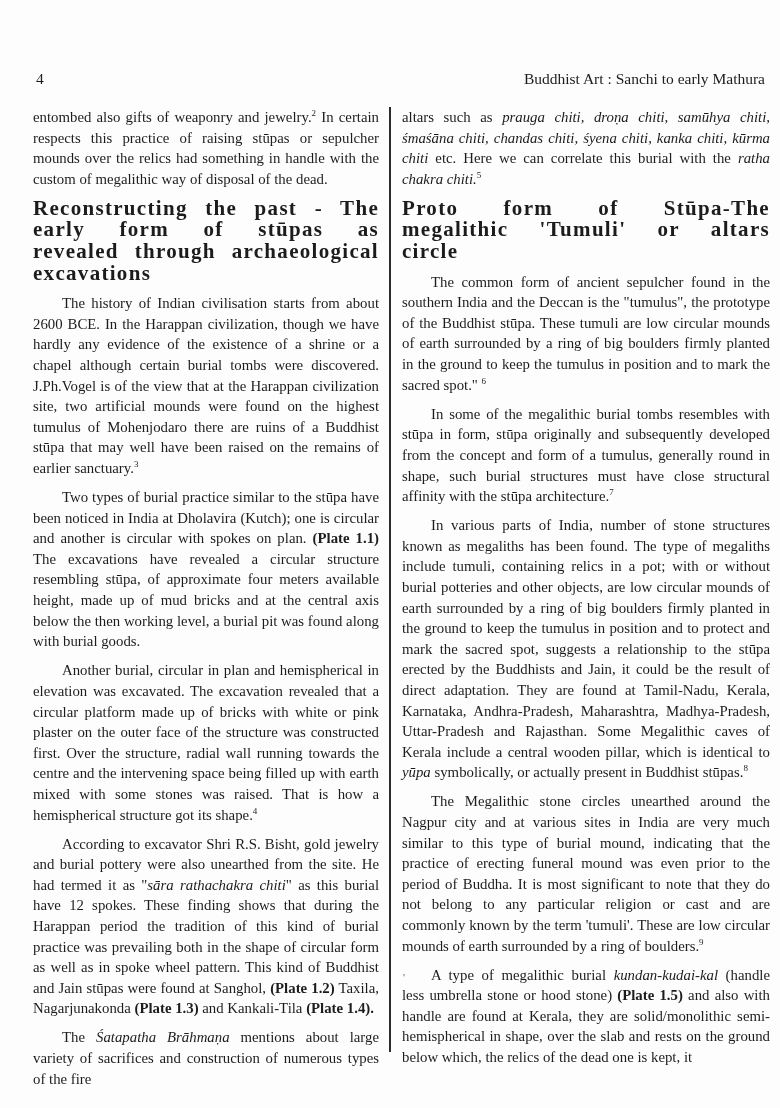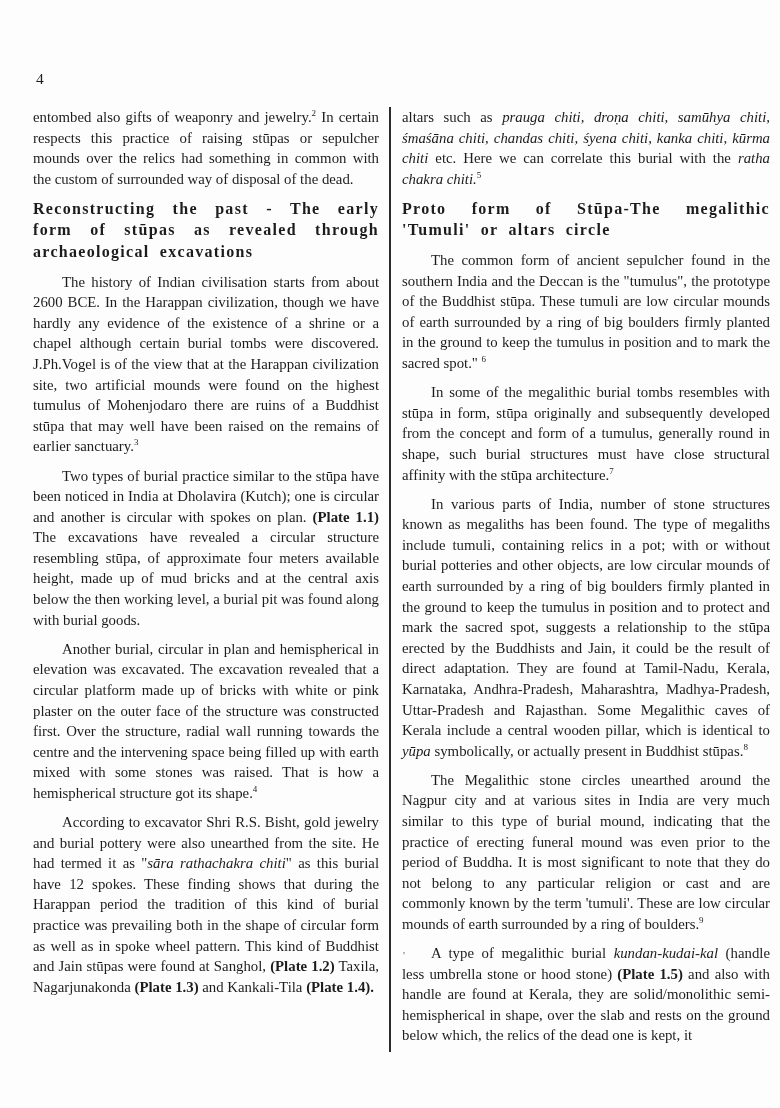--- a/index.html
+++ b/index.html
@@ -38,21 +38,21 @@
   p{
     margin:0 0 8.5px 0;
     font-size:14.8px;
     line-height:20.6px;
     text-align:justify;
     text-justify:inter-word;
   }
   p.indent{text-indent:29px;}
   p.heading{
     font-weight:bold;
-    font-size:16px;
+    font-size:21px;
     letter-spacing:1.3px;
     word-spacing:5px;
     line-height:21.6px;
     margin:5px 0 9px 0;
   }
   span.i{font-style:italic;}
   span.b{font-weight:bold;}
   sup{
     font-size:9px;
     line-height:0;
@@ -65,29 +65,31 @@
     color:#555;
     text-indent:0;
   }
 </style>
 </head>
 <body>
 
 <div class="page">
   <div class="header">
     <span class="pagenum">4</span>
+    <span class="booktitle">Buddhist Art : Sanchi to early Mathura</span>
   </div>
   <div class="columns">
     <div class="col left">
-        <p class="body"><span>entombed also gifts of weaponry and jewelry.</span><sup>2</sup><span> In certain respects this practice of raising stūpas or sepulcher mounds over the relics had something in common with the custom of surrounded way of disposal of the dead.</span></p>
+        <p class="body"><span>entombed also gifts of weaponry and jewelry.</span><sup>2</sup><span> In certain respects this practice of raising stūpas or sepulcher mounds over the relics had something in handle with the custom of megalithic way of disposal of the dead.</span></p>
         <p class="heading"><span>Reconstructing the past - The early form of stūpas as revealed through archaeological excavations</span></p>
         <p class="body indent"><span>The history of Indian civilisation starts from about 2600 BCE. In the Harappan civilization, though we have hardly any evidence of the existence of a shrine or a chapel although certain burial tombs were discovered. J.Ph.Vogel is of the view that at the Harappan civilization site, two artificial mounds were found on the highest tumulus of Mohenjodaro there are ruins of a Buddhist stūpa that may well have been raised on the remains of earlier sanctuary.</span><sup>3</sup></p>
         <p class="body indent"><span>Two types of burial practice similar to the stūpa have been noticed in India at Dholavira (Kutch); one is circular and another is circular with spokes on plan. </span><span class="b">(Plate 1.1)</span><span> The excavations have revealed a circular structure resembling stūpa, of approximate four meters available height, made up of mud bricks and at the central axis below the then working level, a burial pit was found along with burial goods.</span></p>
         <p class="body indent"><span>Another burial, circular in plan and hemispherical in elevation was excavated. The excavation revealed that a circular platform made up of bricks with white or pink plaster on the outer face of the structure was constructed first. Over the structure, radial wall running towards the centre and the intervening space being filled up with earth mixed with some stones was raised. That is how a hemispherical structure got its shape.</span><sup>4</sup></p>
         <p class="body indent"><span>According to excavator Shri R.S. Bisht, gold jewelry and burial pottery were also unearthed from the site. He had termed it as "</span><span class="i">sāra rathachakra chiti</span><span>" as this burial have 12 spokes. These finding shows that during the Harappan period the tradition of this kind of burial practice was prevailing both in the shape of circular form as well as in spoke wheel pattern. This kind of Buddhist and Jain stūpas were found at Sanghol, </span><span class="b">(Plate 1.2)</span><span> Taxila, Nagarjunakonda </span><span class="b">(Plate 1.3)</span><span> and Kankali-Tila </span><span class="b">(Plate 1.4).</span></p>
+        <p class="body indent"><span>The </span><span class="i">Śatapatha Brāhmaṇa</span><span> mentions about large variety of sacrifices and construction of numerous types of the fire</span></p>
       </div>
     <div class="divider"></div>
     <div class="col right">
         <p class="body"><span>altars such as </span><span class="i">prauga chiti, droṇa chiti, samūhya chiti, śmaśāna chiti, chandas chiti, śyena chiti, kanka chiti, kūrma chiti</span><span> etc. Here we can correlate this burial with the </span><span class="i">ratha chakra chiti.</span><sup>5</sup></p>
         <p class="heading"><span>Proto form of Stūpa-The megalithic 'Tumuli' or altars circle</span></p>
         <p class="body indent"><span>The common form of ancient sepulcher found in the southern India and the Deccan is the "tumulus", the prototype of the Buddhist stūpa. These tumuli are low circular mounds of earth surrounded by a ring of big boulders firmly planted in the ground to keep the tumulus in position and to mark the sacred spot." </span><sup>6</sup></p>
         <p class="body indent"><span>In some of the megalithic burial tombs resembles with stūpa in form, stūpa originally and subsequently developed from the concept and form of a tumulus, generally round in shape, such burial structures must have close structural affinity with the stūpa architecture.</span><sup>7</sup></p>
         <p class="body indent"><span>In various parts of India, number of stone structures known as megaliths has been found. The type of megaliths include tumuli, containing relics in a pot; with or without burial potteries and other objects, are low circular mounds of earth surrounded by a ring of big boulders firmly planted in the ground to keep the tumulus in position and to protect and mark the sacred spot, suggests a relationship to the stūpa erected by the Buddhists and Jain, it could be the result of direct adaptation. They are found at Tamil-Nadu, Kerala, Karnataka, Andhra-Pradesh, Maharashtra, Madhya-Pradesh, Uttar-Pradesh and Rajasthan. Some Megalithic caves of Kerala include a central wooden pillar, which is identical to </span><span class="i">yūpa</span><span> symbolically, or actually present in Buddhist stūpas.</span><sup>8</sup></p>
         <p class="body indent"><span>The Megalithic stone circles unearthed around the Nagpur city and at various sites in India are very much similar to this type of burial mound, indicating that the practice of erecting funeral mound was even prior to the period of Buddha. It is most significant to note that they do not belong to any particular religion or cast and are commonly known by the term 'tumuli'. These are low circular mounds of earth surrounded by a ring of boulders.</span><sup>9</sup></p>
         <p class="body indent" style="position: relative;"><span class="margin-mark">'</span><span>A type of megalithic burial </span><span class="i">kundan-kudai-kal</span><span> (handle less umbrella stone or hood stone) </span><span class="b">(Plate 1.5)</span><span> and also with handle are found at Kerala, they are solid/monolithic semi-hemispherical in shape, over the slab and rests on the ground below which, the relics of the dead one is kept, it</span></p>

